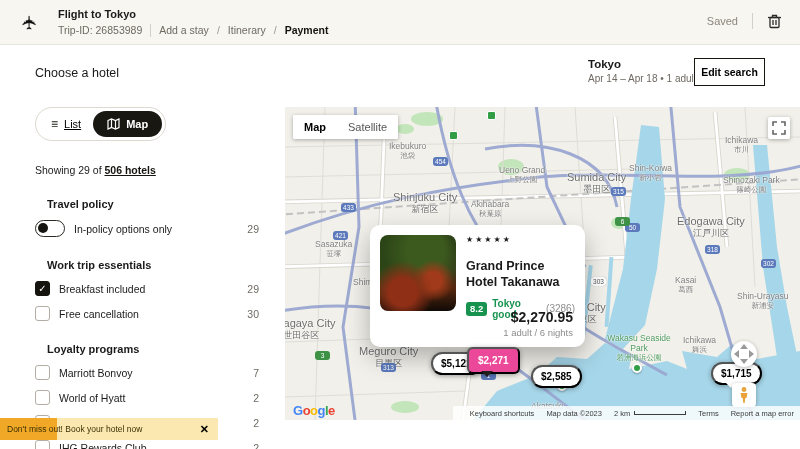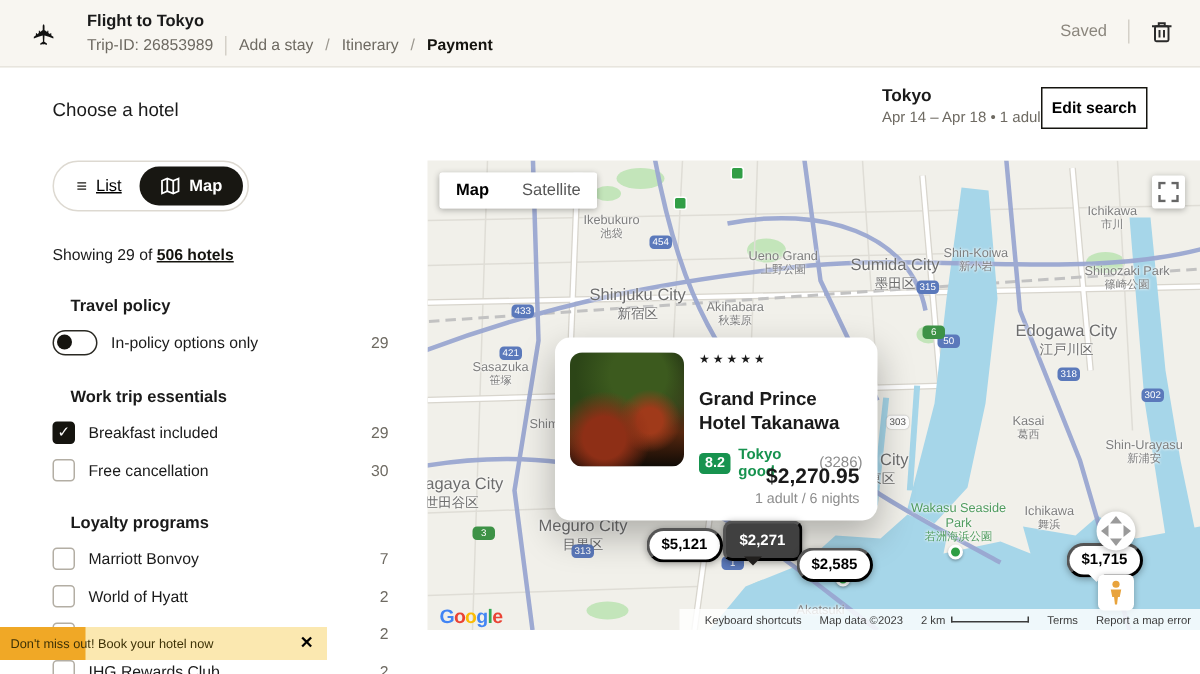--- a/index.html
+++ b/index.html
@@ -118,21 +118,21 @@
   .rtext { color:#17934f; font-size:10px; font-weight:bold; }
   .rcount { color:#8d8d8d; font-size:10px; }
   .hprice { position:absolute; right:12px; bottom:9px; text-align:right; }
   .hprice .amount { font-size:14px; font-weight:bold; }
   .hprice .sub { font-size:9.5px; color:#8d8d8d; margin-top:2px; }
 
   
   .pmark { position:absolute; background:#fff; border-radius:13px; padding:4px 8px;
     font-size:10px; font-weight:bold; box-shadow:0 1px 5px rgba(0,0,0,.35);
     cursor:pointer; white-space:nowrap; }
-  .pmark.sel { background:#404040; color:#fff; padding:6px 9px; border-radius:6px;margin-left:15px; }
+  .pmark.sel { background:#ec4899; color:#fff; padding:6px 9px; border-radius:6px; }
   .pmark.tail::after { content:""; position:absolute; left:12px; bottom:-5px;
     border:6px solid transparent; border-bottom:none; border-top:6px solid #fff; }
   .pmark.sel.tail::after { border-top-color:#211f1d; }
 
   
   .pan { position:absolute; left:446px; top:234px; width:26px; height:26px;
     border-radius:50%; background:#fff; box-shadow:0 1px 4px rgba(0,0,0,.3);
     cursor:pointer; border:none; }
   .pan i { position:absolute; border:4px solid transparent; }
   .pan .n { left:9px; top:3px;  border-bottom:5px solid #9a9a9a; border-top:none; }

